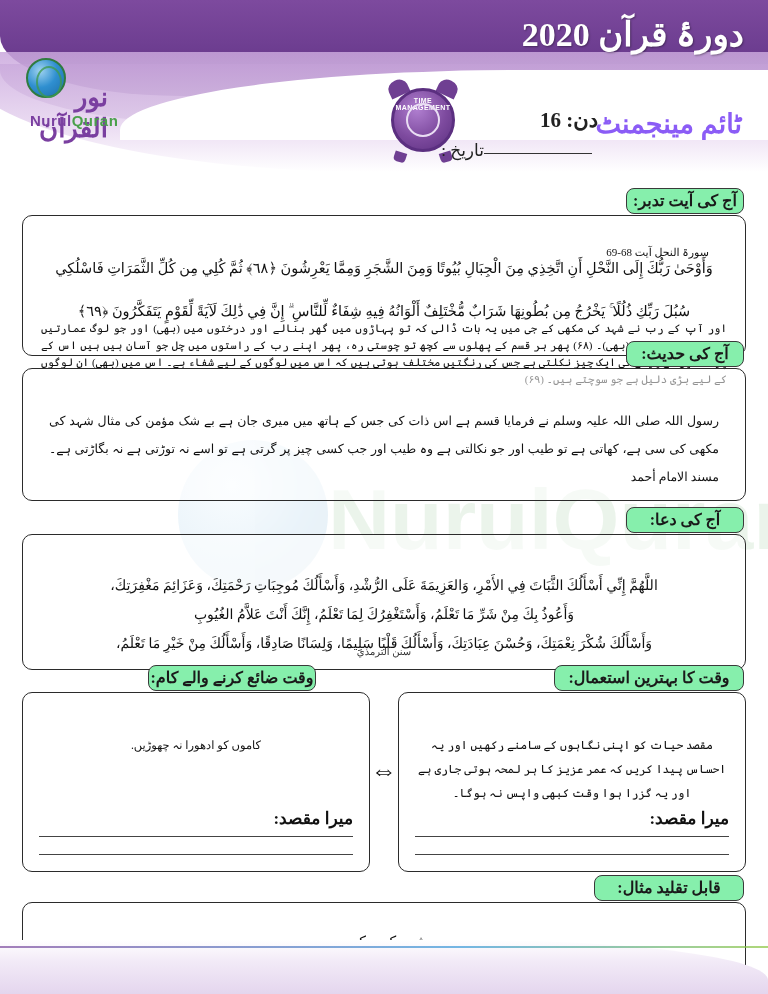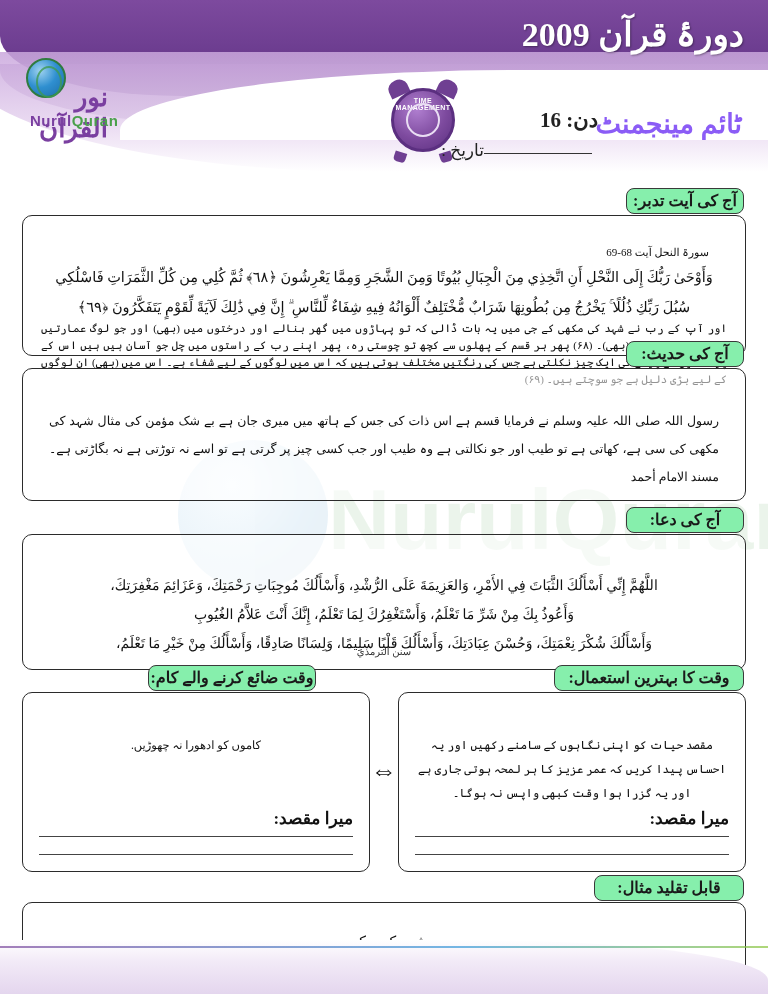--- a/index.html
+++ b/index.html
@@ -150,22 +150,22 @@
     direction:rtl; text-align:center;
     font-family:"Liberation Serif", serif;
   }
 
   
   #box-ayat { top:13px; left:22px; width:724px; height:141px; }
   #tab-ayat { top:3px; right:24px; width:118px; height:26px; }
   .ayat-ref { position:absolute; top:30px; right:36px; font-size:11px; color:#111; direction:rtl;
     font-family:"Liberation Serif", serif; }
   .ayat-ar {
-    position:absolute; top:46px; left:18px; right:18px;
-    font-size:14.5px; line-height:30px; color:#111;
+    position:absolute; top:31px; left:18px; right:18px;
+    font-size:14.5px; line-height:43px; color:#111;
   }
   .ayat-ur {
     position:absolute; top:104px; left:18px; right:18px;
     font-size:11px; line-height:17px; color:#111; direction:rtl; text-align:justify;
     font-family:"Liberation Serif", serif;
   }
 
   
   #box-hadith { top:166px; left:22px; width:724px; height:133px; }
   #tab-hadith { top:156px; right:24px; width:118px; height:26px; }
@@ -244,21 +244,21 @@
   .footer .url b { color:#2b2b2b; }
 </style>
 </head>
 <body>
 
 <div class="header">
   <div class="hdr-purple"></div>
   <div class="hdr-sweep"></div>
   <div class="hdr-sweep2"></div>
 
-  <div class="hdr-title ar">دورۂ قرآن 2009</div>
+  <div class="hdr-title ar">دورۂ قرآن 2020</div>
 
   <div class="logo">
     <div class="globe"></div>
     <div class="nq-ar">نور القرآن</div>
     <div class="nq-en">
       <b>Nurul</b><span>Quran</span>
     </div>
   </div>
 
   <div class="clock">

